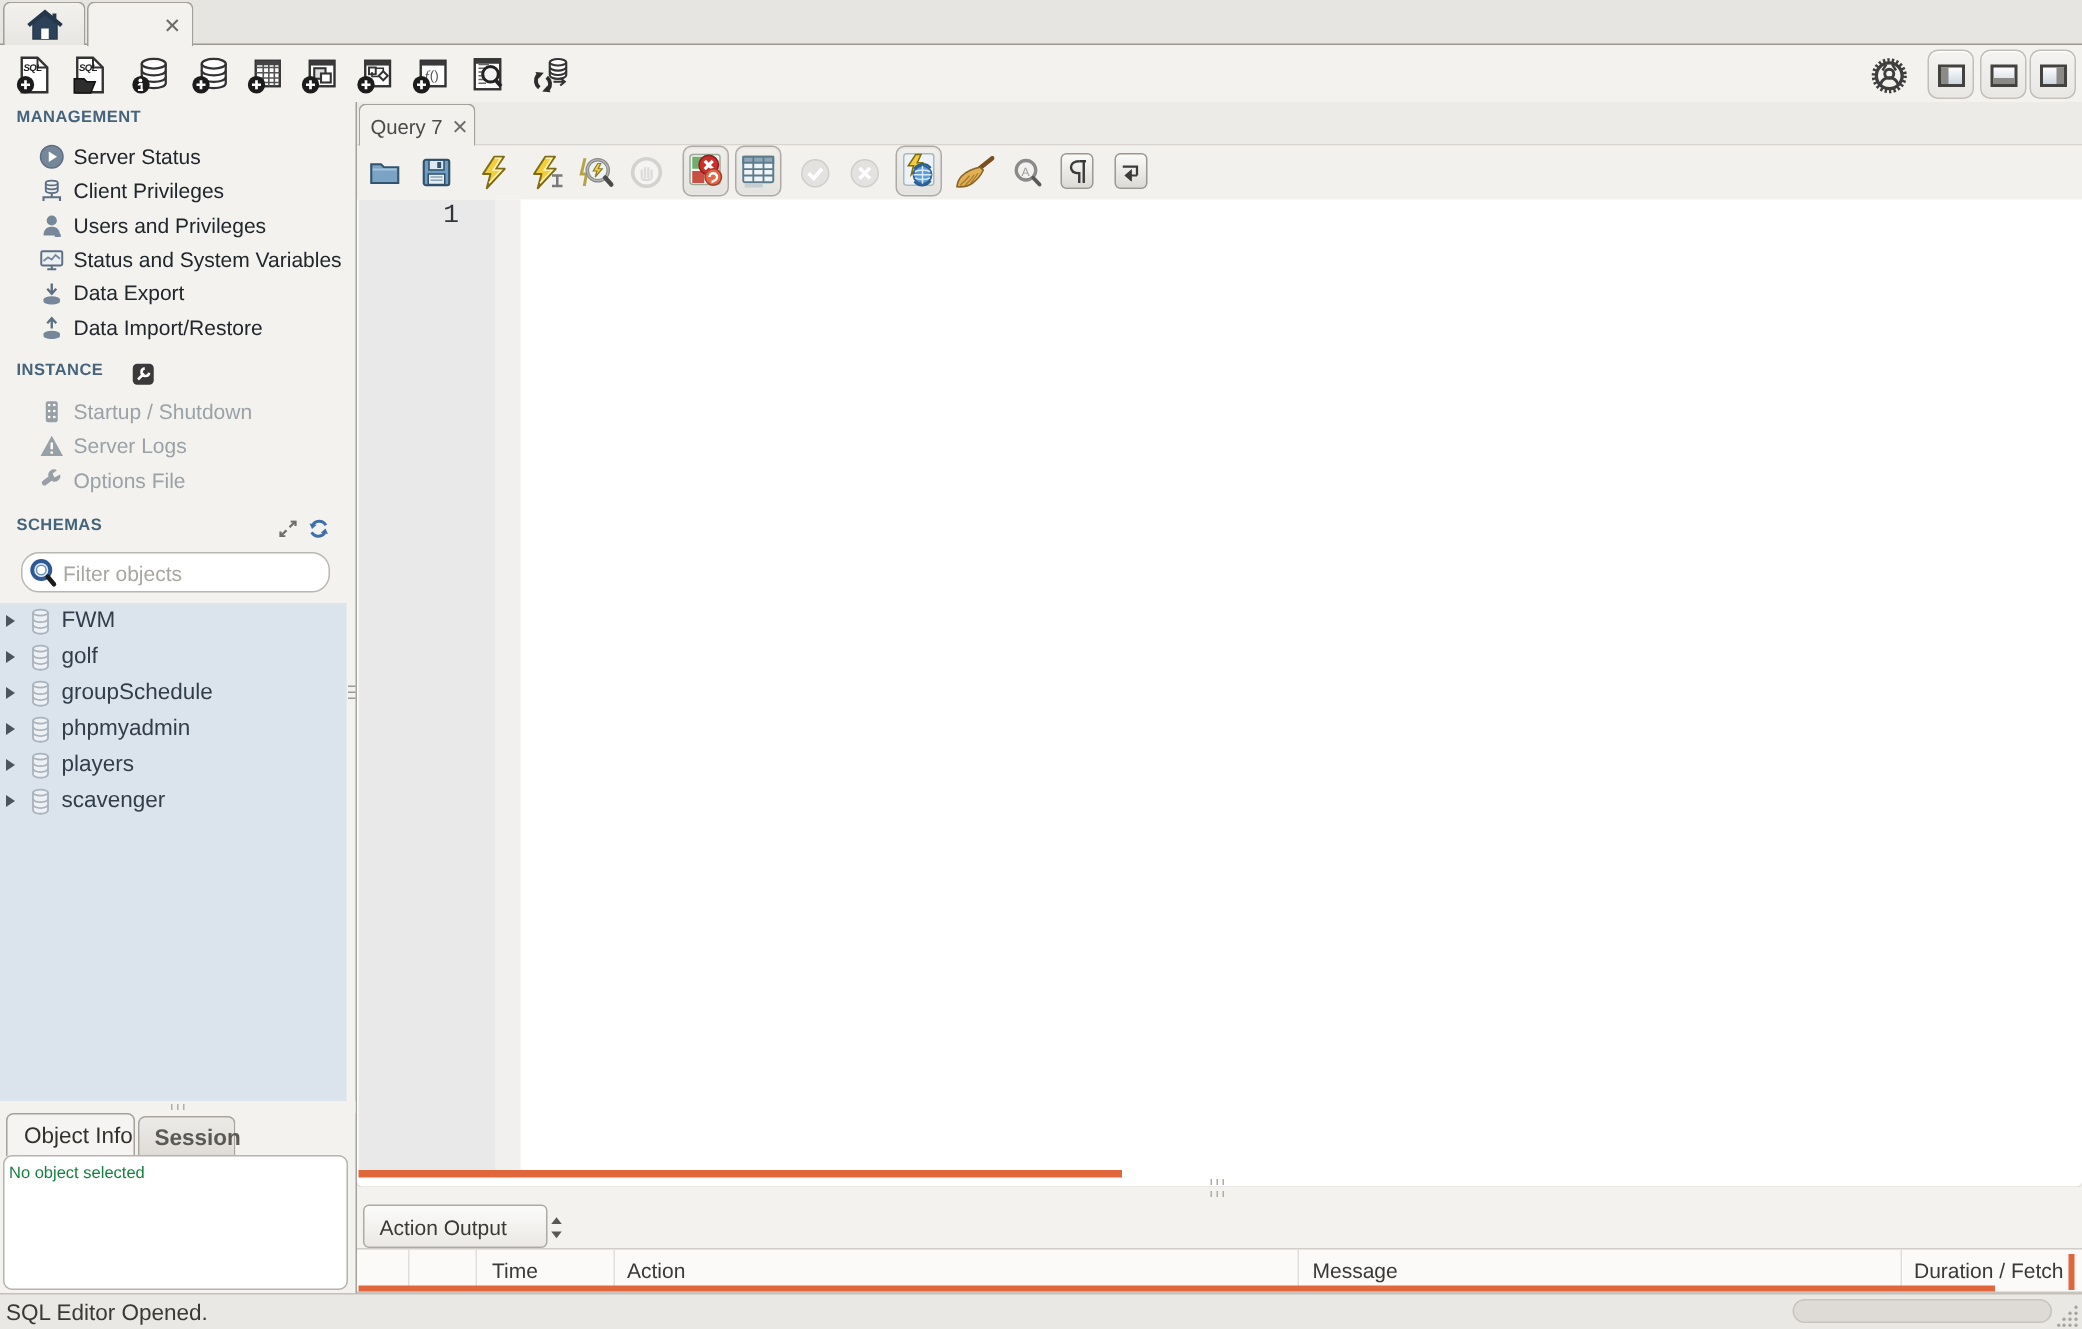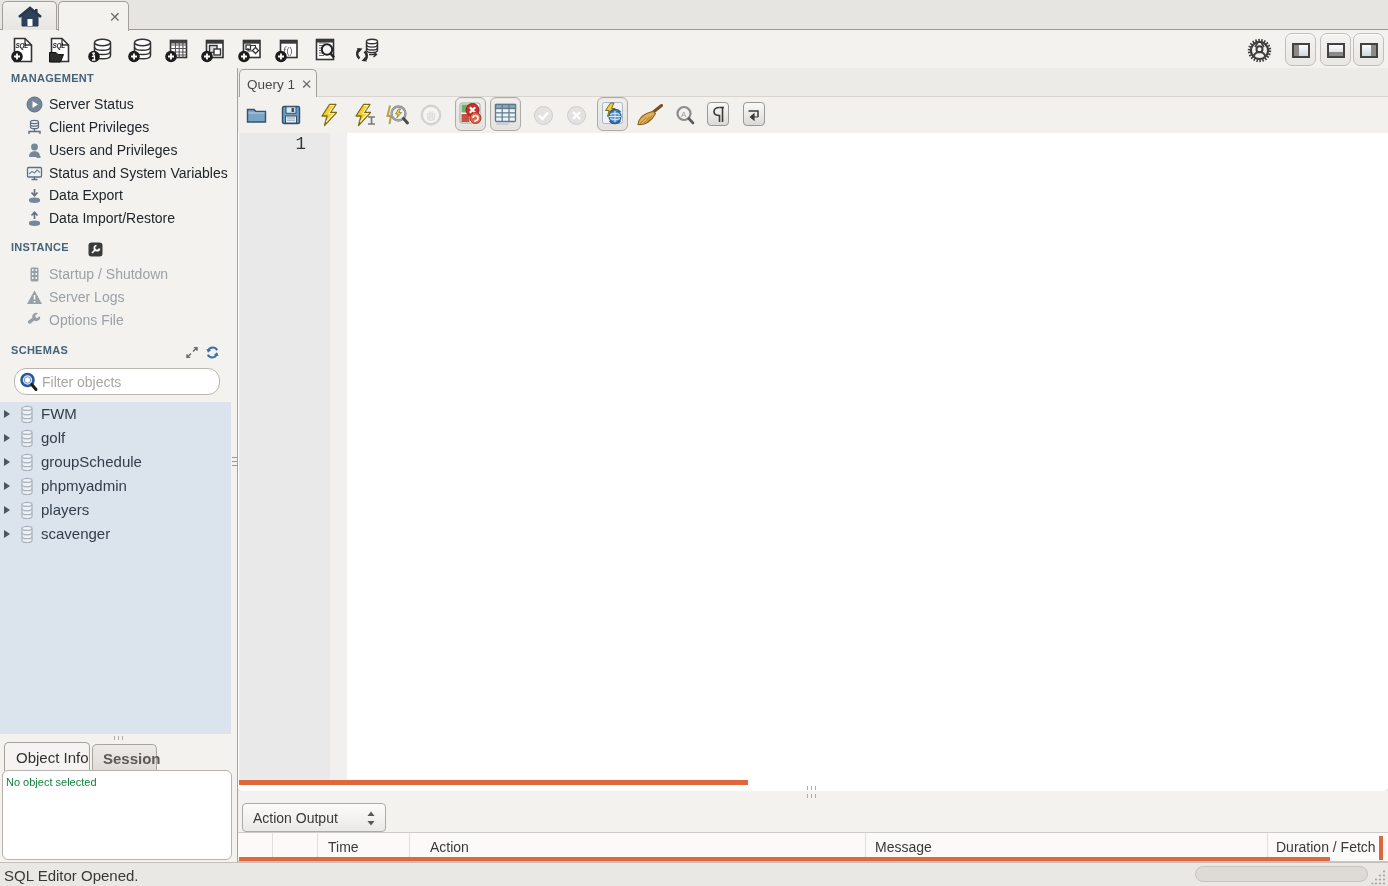--- a/index.html
+++ b/index.html
@@ -49,21 +49,21 @@
 .minibtn { position:absolute; width:22px; height:24px; top:5px; background:linear-gradient(#fafaf9,#dcdad6); border:1px solid #9b9792; border-radius:4px; }
 
 #editor { left:238px; top:133px; width:1150px; height:659px; background:#fff; border-bottom:1px solid #c6c2be; border-radius:0 0 4px 4px; }
 #gutter { left:1px; top:0px; width:91px; height:647px; background:#e9e9e9; }
 #fold { left:92px; top:0px; width:17px; height:647px; background:#f1f0ee; }
 #lnum { left:38px; top:1px; width:30px; font-family:"Liberation Mono", monospace; font-size:17.5px; color:#30363b; text-align:right; }
 #hscroll { left:1px; top:647px; width:509px; height:5px; background:#e0673c; }
 #mainsplit { left:238px; top:791px; width:1150px; height:9px; background:#f3f2ef; }
 
 #outzone { left:238px; top:800px; width:1150px; height:62px; background:#f3f2ef; }
-#aobtn { position:absolute; left:4px; top:3px; width:144px; height:29px; background:linear-gradient(#fbfbfa,#ebe9e6); border:1px solid #aeaaa5; border-radius:4px; }
+#aobtn { position:absolute; left:4px; top:3px; width:123px; height:29px; background:linear-gradient(#fbfbfa,#ebe9e6); border:1px solid #aeaaa5; border-radius:4px; }
 #aobtn .t { position:absolute; left:10px; top:6px; font-size:14px; color:#3a3936; }
 #outhdr { position:absolute; left:0px; top:32px; width:1150px; height:30px; background:#fbfaf9; border-top:1px solid #d0ccc8; border-bottom:1px solid #c9c5c1; }
 .col { position:absolute; top:0; height:28px; border-right:1px solid #e2dfdb; }
 .colt { position:absolute; top:6px; font-size:14px; color:#3a3936; white-space:nowrap; }
 #outorange { position:absolute; left:1px; top:57px; width:1091px; height:4px; background:#e0673c; }
 #outvorange { position:absolute; left:1141px; top:36px; width:4px; height:24px; background:#e0673c; }
 
 #statusbar { left:0; top:862px; width:1388px; height:24px; background:#eae8e5; border-top:1px solid #c3bfba; }
 #statusbar .t { position:absolute; left:4px; top:4px; font-size:15px; color:#3a3935; }
 #statpill { position:absolute; left:1195px; top:3px; width:173px; height:16px; background:#dedbd6; border:1px solid #c8c4bf; border-radius:8px; }
@@ -389,21 +389,21 @@
     </div>
 <div class="abs" id="sessiontab">
       <span>Session</span>
     </div>
 <div class="abs" id="objinfobox">
       <div class="t">No object selected</div>
     </div>
 </div>
 <div class="abs" id="qtabzone"></div>
 <div class="abs" id="querytab">
-    <span class="t">Query 1</span>
+    <span class="t">Query 7</span>
     <span class="x">✕</span>
   </div>
 <div class="abs" id="sqltb">
 <svg class="abs" style="left:8px;top:9px" width="21" height="18" viewBox="0 0 21 18">
  <path d="M1.5 3.5 H8 L10 5.5 H19.5 V16 H1.5 Z" fill="#7ba3c4" stroke="#33536e" stroke-width="1.4"></path>
  <path d="M2.5 7 H18.5" stroke="#a8c4da" stroke-width="1.4"></path>
 </svg>
 <svg class="abs" style="left:43px;top:8px" width="20" height="20" viewBox="0 0 20 20">
  <rect x="1.5" y="1.5" width="17" height="17" rx="1.5" fill="#6f9ec2" stroke="#2f4f6a" stroke-width="1.4"></rect>
  <rect x="5" y="1.8" width="10" height="6.5" fill="#dfe8ef" stroke="#2f4f6a" stroke-width="1"></rect>
@@ -514,21 +514,21 @@
         <path d="M5 14.5 L1.5 10 H8.5 Z" fill="#5a5854"></path>
       </svg>
  </div>
  <div id="outhdr">
   <div class="col" style="left:0;width:35px"></div>
   <div class="col" style="left:35px;width:45px"></div>
   <div class="col" style="left:80px;width:92px"></div>
   <div class="col" style="left:172px;width:456px"></div>
   <div class="col" style="left:628px;width:402px"></div>
   <span class="colt" style="left:90px">Time</span>
-  <span class="colt" style="left:192px">Action</span>
+  <span class="colt" style="left:180px">Action</span>
   <span class="colt" style="left:637px">Message</span>
   <span class="colt" style="left:1038px">Duration / Fetch</span>
  </div>
  <div class="abs" id="outorange"></div>
  <div class="abs" id="outvorange"></div>
 </div>
 <div class="abs" id="statusbar">
   <span class="t">SQL Editor Opened.</span>
   <div id="statpill"></div>
   <svg class="abs" style="left:1371px;top:7px" width="15" height="15" viewBox="0 0 15 15">

